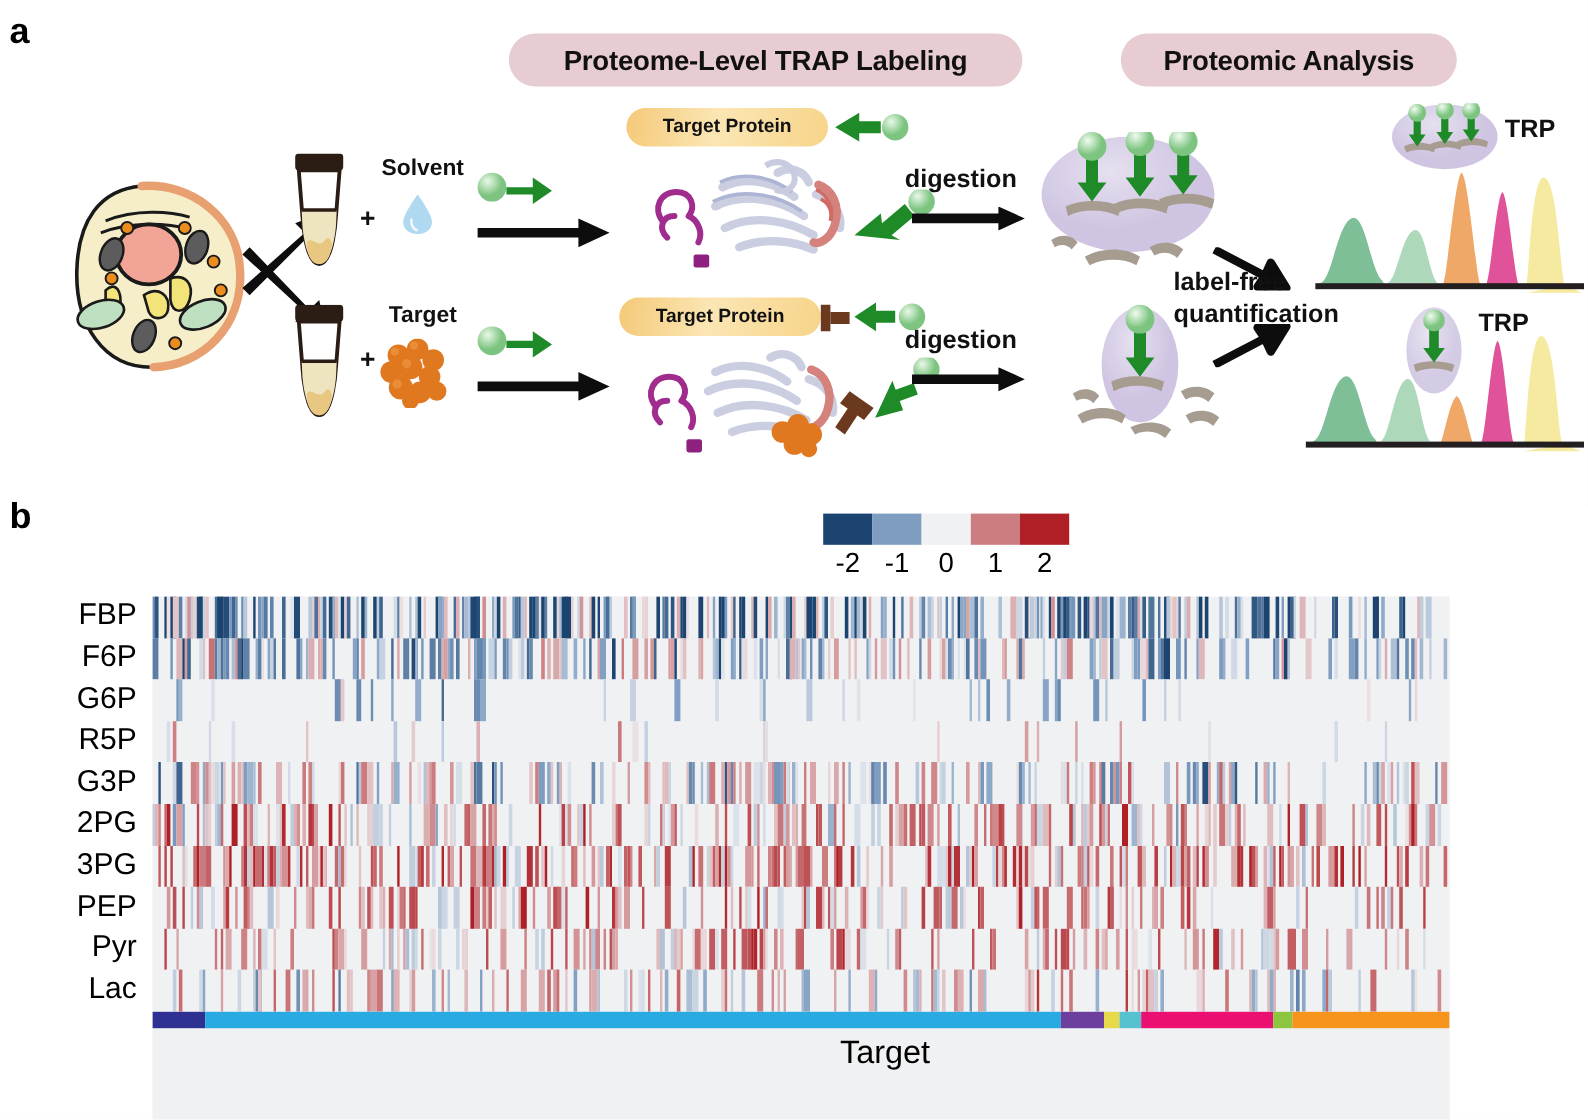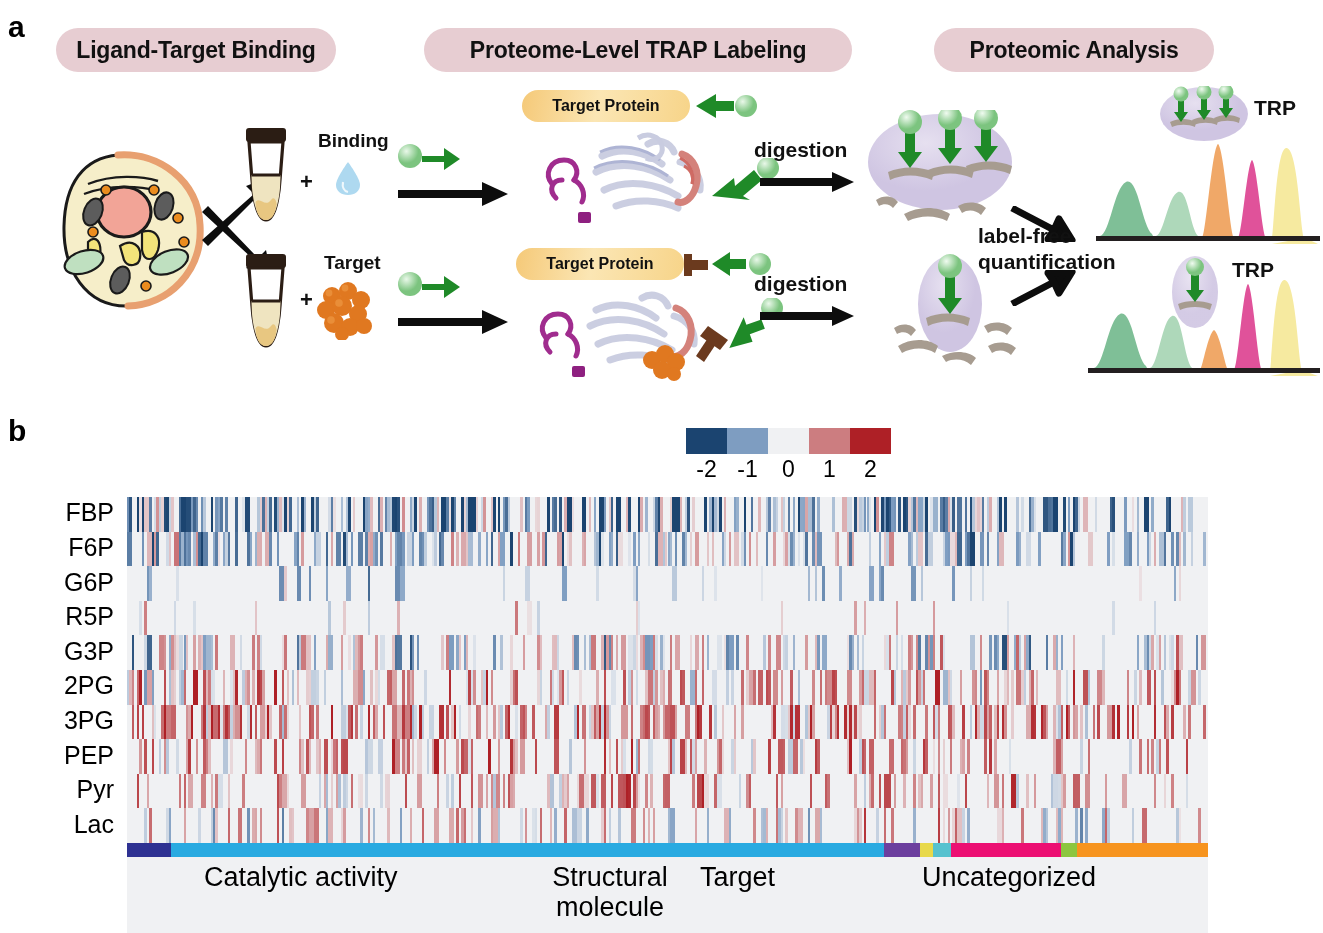--- a/index.html
+++ b/index.html
@@ -50,21 +50,20 @@
   
   .art{position:absolute;}
 </style>
 </head>
 <body>
 
 <div id="panel-a">
 
   <div class="panel-letter" style="left:8px;top:12px;">a</div>
 
-  <div class="sec-header" style="left:56px;top:28px;width:280px;height:44px;font-size:23px;">Ligand-Target Binding</div>
 
   <div class="sec-header" style="left:934px;top:28px;width:280px;height:44px;font-size:23px;">Proteomic Analysis</div>
 
   <div class="sec-header" style="left:424px;top:28px;width:428px;height:44px;font-size:23px;">Proteome-Level TRAP Labeling</div>
 
   <svg class="art" style="left:58px;top:150px;" width="150" height="160" viewBox="0 0 150 160">
     <path d="M60 5 C100 2 140 30 142 75 C145 122 110 155 70 156 C28 157 5 120 6 76 C7 34 25 8 60 5Z" fill="#f6eec9" stroke="#1a1a1a" stroke-width="3"></path>
     <path d="M60 5 C100 2 140 30 142 75 C145 122 110 155 70 156" fill="none" stroke="#e8a070" stroke-width="7" stroke-linecap="round"></path>
     <ellipse cx="66" cy="62" rx="27" ry="25" fill="#f2a497" stroke="#1a1a1a" stroke-width="3.2"></ellipse>
     <g fill="none" stroke="#1a1a1a" stroke-width="2.4">
@@ -114,21 +113,21 @@
     <rect x="8" y="0" width="40" height="14" rx="3" fill="#2b1d14"></rect>
     <path d="M11 14 L45 14 L42 52 C42 52 40 92 28 92 C16 92 14 52 14 52 Z" fill="#ffffff" stroke="#2b1d14" stroke-width="3.2"></path>
     <path d="M13.4 47 L42.6 47 L42 60 C42 60 40 92 28 92 C16 92 14.2 60 14 60 Z" fill="#efe4c0" stroke="none"></path>
     <path d="M17.5 74 C22 68 27 80 33 72 C36 68 38 72 38.6 76 C37 89 32 92 28 92 C21 92 18 84 17.5 74Z" fill="#e8c781"></path>
     <path d="M13.4 47 L42.6 47" stroke="#2b1d14" stroke-width="3"></path>
   </svg>
 
   <div class="lbl" style="left:300px;top:170px;font-size:22px;">+</div>
   <div class="lbl" style="left:300px;top:288px;font-size:22px;">+</div>
 
-  <div class="lbl" style="left:318px;top:130px;font-size:19px;">Binding</div>
+  <div class="lbl" style="left:318px;top:130px;font-size:19px;">Solvent</div>
   <svg class="art" style="left:334px;top:160px;" width="28" height="36" viewBox="0 0 28 36">
     <path d="M14 2 C14 2 26 18 26 25 C26 31 21 35 14 35 C7 35 2 31 2 25 C2 18 14 2 14 2Z" fill="#aed9f0"></path>
     <path d="M9 22 C8 27 10 31 14 32" fill="none" stroke="#ffffff" stroke-width="2.2" opacity=".8"></path>
   </svg>
 
   <div class="lbl" style="left:324px;top:252px;font-size:19px;">Target</div>
   <svg class="art" style="left:314px;top:282px;" width="64" height="58" viewBox="0 0 64 58">
     <g fill="#e07820">
       <circle cx="18" cy="14" r="9"></circle>
         <circle cx="34" cy="9" r="9"></circle>
@@ -1871,21 +1870,15 @@
       <div class="cat-seg" style="width: 4.1%; background: rgb(46, 49, 146);"></div>
       <div class="cat-seg" style="width: 65.9%; background: rgb(41, 170, 225);"></div>
       <div class="cat-seg" style="width: 3.4%; background: rgb(108, 63, 158);"></div>
       <div class="cat-seg" style="width: 1.2%; background: rgb(232, 217, 74);"></div>
       <div class="cat-seg" style="width: 1.6%; background: rgb(86, 194, 207);"></div>
       <div class="cat-seg" style="width: 10.2%; background: rgb(236, 15, 114);"></div>
       <div class="cat-seg" style="width: 1.5%; background: rgb(140, 198, 63);"></div>
       <div class="cat-seg" style="width: 12.1%; background: rgb(247, 148, 30);"></div>
     </div>
 
-  <div class="cat-label" style="left:204px;top:462px;">Catalytic activity</div>
-  <div class="cat-label" style="left:540px;top:462px;text-align:center;width:140px;">
-    <span>Structural</span><br>
-    <span>molecule</span>
-  </div>
   <div class="cat-label" style="left:700px;top:462px;">Target</div>
-  <div class="cat-label" style="left:922px;top:462px;">Uncategorized</div>
 <div style="position: absolute; left: 127px; top: 443px; width: 1081px; height: 14px; pointer-events: none;"></div>
   </div>
 
 </body></html>

